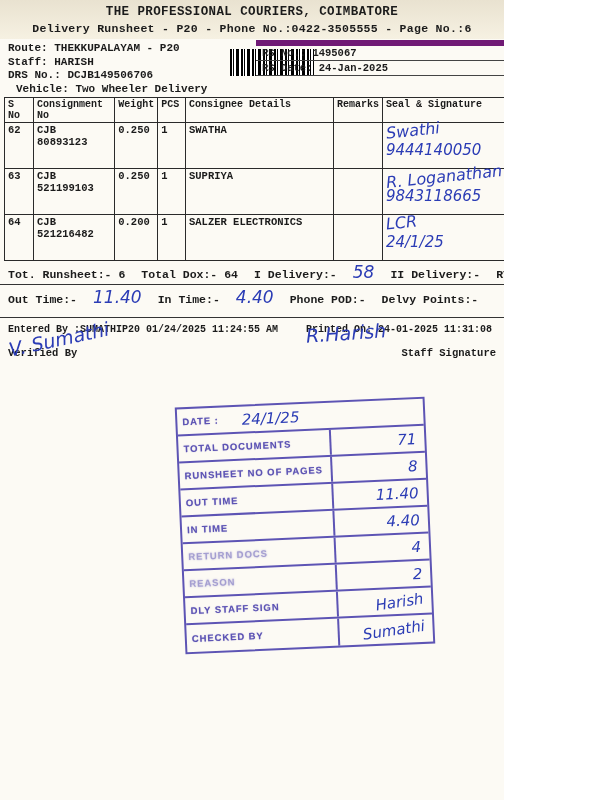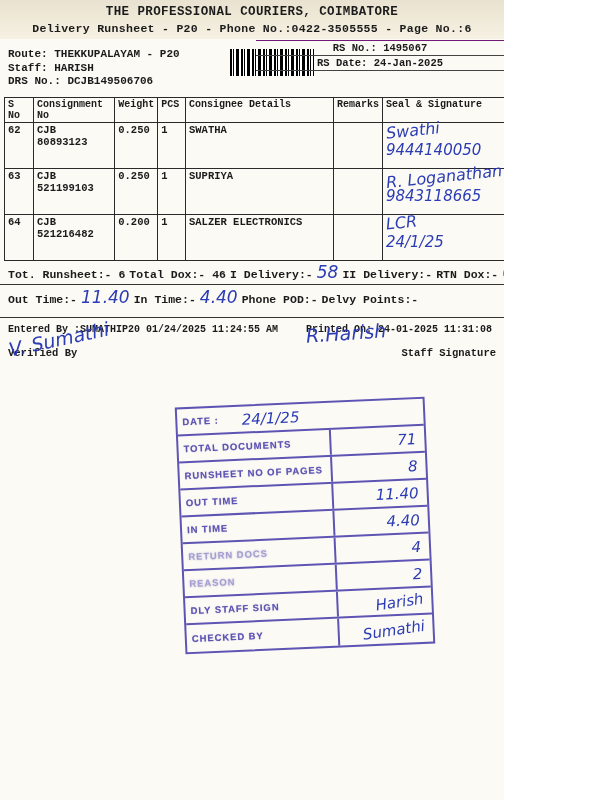--- a/index.html
+++ b/index.html
@@ -11,50 +11,50 @@
     color:#1b1b1b; overflow:hidden;
   }
   
   .header {
     background:linear-gradient(var(--header-tint,#e9e2d0), #f6f1e2);
     text-align:center; padding:5px 0 4px;
   }
   .company { font-weight:bold; font-size:12.5px; letter-spacing:.4px; }
   .runsheet-line { font-weight:bold; font-size:11.5px; margin-top:3px; letter-spacing:.3px; }
   
-  .meta { position:relative; padding:9px 8px 2px; font-size:11px; font-weight:bold; height:58px; }
+  .meta { position:relative; padding:3px 8px 2px; font-size:11px; font-weight:bold; height:58px; }
   .meta-line { line-height:13.5px; white-space:pre; }
   .meta-line.vehicle { margin-left:8px; }
   .barcode {
     position:absolute; left:230px; top:10px; width:84px; height:27px;
     background:repeating-linear-gradient(90deg,
       #000 0 2px, #fff 2px 3px, #000 3px 4px, #fff 4px 6px,
       #000 6px 9px, #fff 9px 11px);
   }
-  .rs-box { position:absolute; right:0; top:1px; width:248px; border-top:1px solid #701a75;text-align:center; }
+  .rs-box { position:absolute; right:0; top:1px; width:248px; border-top:6px solid #701a75; }
   .rs-line { border-bottom:1px solid #444; padding:1px 6px; font-size:10.5px; font-weight:bold; white-space:pre; }
   
   table.runsheet { width:592px; margin:0 4px; border-collapse:collapse;border-radius:9px; }
   .runsheet th, .runsheet td {
     border:1px solid #2a2a2a; vertical-align:top; text-align:left;
     padding:1px 3px; font-weight:bold;
   }
   .runsheet th { font-size:10px; height:15px; }
   .runsheet td { font-size:10.5px; height:46px; }
   
   .hand {
     font-family:"DejaVu Sans", sans-serif; font-style:italic; font-weight:normal;
     color:var(--ink-blue,#2b3cb5); line-height:14px;
   }
   .hand-big  { font-size:17px; }
   .hand-sign { font-size:16px; display:inline-block; transform:rotate(-6deg); }
   .seal-cell .line2 { display:block; margin-top:4px; font-size:15px; }
   
   .totals, .times {
-    display:flex; align-items:baseline; gap:4px;
+    display:flex; align-items:baseline; gap:16px;
     padding:4px 8px 3px; font-size:11.5px; font-weight:bold;
     border-bottom:1px solid #333; white-space:pre;
   }
   .times { padding-top:5px; padding-bottom:11px; }
   .audit { display:flex; gap:28px; padding:6px 8px 0; font-size:10px; font-weight:bold; white-space:pre; }
   .verify-row { display:flex; padding:12px 8px 0; font-size:10.5px; font-weight:bold;justify-content:space-between; }
   .verify-row .gap { width:185px; }
   .sig-verified { position:absolute; left:8px;  top:332px; font-size:19px; transform:rotate(-12deg); }
   .sig-staff    { position:absolute; left:306px; top:326px; font-size:19px; transform:rotate(-4deg); }
   
@@ -82,20 +82,21 @@
 
   <div class="header">
     <div class="company">THE PROFESSIONAL COURIERS, COIMBATORE</div>
     <div class="runsheet-line">Delivery Runsheet - P20 - Phone No.:0422-3505555 - Page No.:6</div>
   </div>
 
   <div class="meta">
     <div class="meta-line">Route: THEKKUPALAYAM - P20</div>
     <div class="meta-line">Staff: HARISH</div>
     <div class="meta-line">DRS No.: DCJB149506706</div>
+    <div class="meta-line vehicle">Vehicle: Two Wheeler Delivery</div>
     <div class="barcode"></div>
     <div class="rs-box">
       <div class="rs-line">RS No.: 1495067</div>
       <div class="rs-line">RS Date: 24-Jan-2025</div>
     </div>
   </div>
 
   <table class="runsheet">
     <colgroup>
       <col style="width:30px">
@@ -152,21 +153,21 @@
         <td class="seal-cell">
           <span class="hand hand-sign">LCR</span>
           <span class="hand line2">24/1/25</span>
         </td>
       </tr>
     </tbody>
   </table>
 
   <div class="totals">
     <span>Tot. Runsheet:- 6</span>
-    <span>Total Dox:- 46</span>
+    <span>Total Dox:- 64</span>
     <span>I Delivery:-</span>
     <span class="hand hand-big">58</span>
     <span>II Delivery:-</span>
     <span>RTN Dox:-</span>
     <span class="hand hand-big">6</span>
   </div>
 
   <div class="times">
     <span>Out Time:-</span>
     <span class="hand hand-big">11.40</span>

